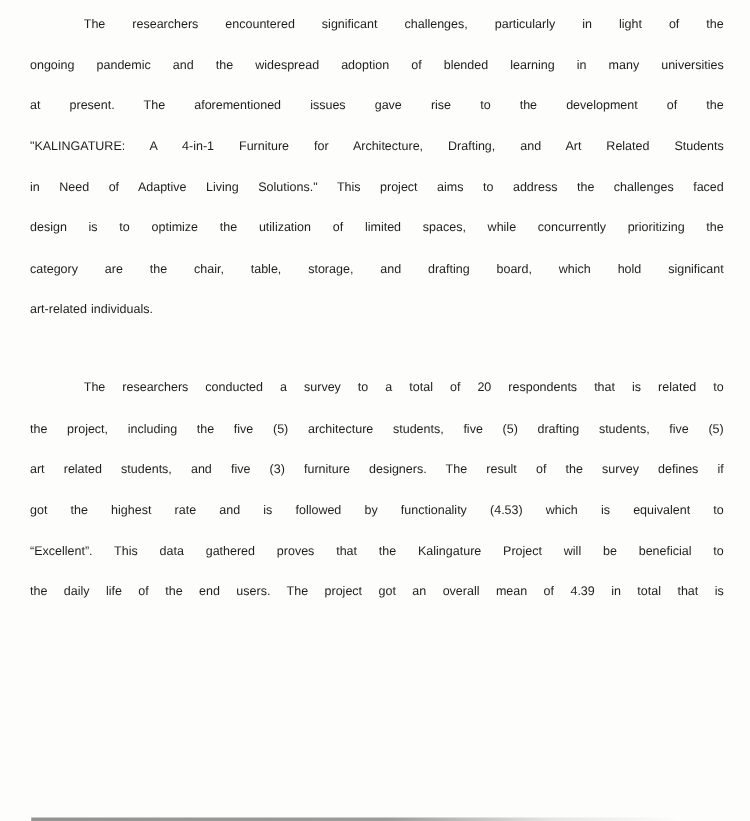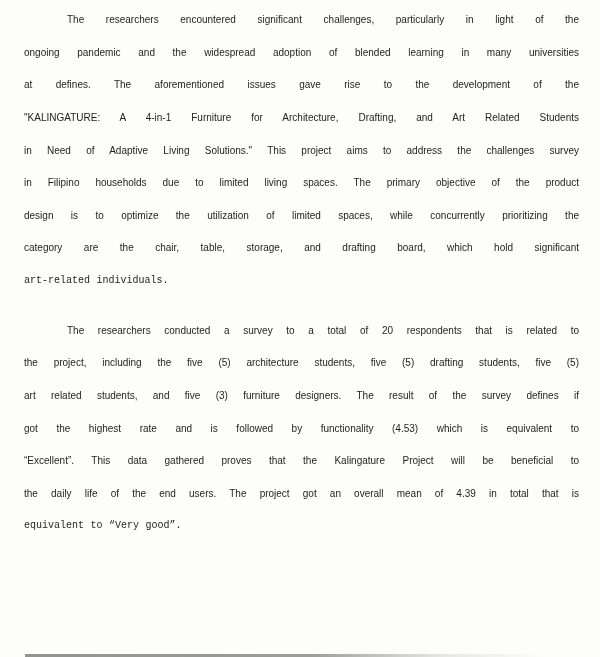--- a/index.html
+++ b/index.html
@@ -17,67 +17,64 @@
   .page {
     box-sizing: border-box;
     width: 600px;
     height: 657px;
     padding: 4px 21px 0 24px;
     color: #1e1e1e;
     font-size: 10px;
     position: relative;
   }
   .paragraph { margin: 0; }
-  .paragraph + .paragraph { margin-top: 17px; }
+  .paragraph + .paragraph { margin-top: 30px; }
   .line {
     height: 32.63px;
     line-height: 32.63px;
     text-align: justify;
     text-align-last: justify;
     overflow: visible;
     word-spacing: 0.5px;
   }
   .line.first { text-indent: 43px; }
   .line.last {
     text-align: left;
     text-align-last: left;
-    font-family: Liberation Mono, monospace;
   }
   
   .cropped-edge {
     position: absolute;
     left: 25px;
     bottom: 0;
     height: 3px;
     width: 520px;
     background: linear-gradient(to right, rgba(60,60,60,0.55) 0%, rgba(60,60,60,0.5) 55%, rgba(60,60,60,0.12) 80%, rgba(60,60,60,0) 100%);
   }
 </style>
 </head>
 <body>
 
 <div class="page">
 
   <div class="paragraph">
     <div class="line first">The researchers encountered significant challenges, particularly in light of the</div>
     <div class="line">ongoing pandemic and the widespread adoption of blended learning in many universities</div>
-    <div class="line">at defines. The aforementioned issues gave rise to the development of the</div>
+    <div class="line">at present. The aforementioned issues gave rise to the development of the</div>
     <div class="line">"KALINGATURE: A 4-in-1 Furniture for Architecture, Drafting, and Art Related Students</div>
-    <div class="line">in Need of Adaptive Living Solutions." This project aims to address the challenges survey</div>
-    <div class="line">in Filipino households due to limited living spaces. The primary objective of the product</div>
+    <div class="line">in Need of Adaptive Living Solutions." This project aims to address the challenges faced</div>
     <div class="line">design is to optimize the utilization of limited spaces, while concurrently prioritizing the</div>
     <div class="line">category are the chair, table, storage, and drafting board, which hold significant</div>
     <div class="line last">art-related individuals.</div>
   </div>
 
   <div class="paragraph">
     <div class="line first">The researchers conducted a survey to a total of 20 respondents that is related to</div>
     <div class="line">the project, including the five (5) architecture students, five (5) drafting students, five (5)</div>
     <div class="line">art related students, and five (3) furniture designers. The result of the survey defines if</div>
     <div class="line">got the highest rate and is followed by functionality (4.53) which is equivalent to</div>
     <div class="line">“Excellent”. This data gathered proves that the Kalingature Project will be beneficial to</div>
     <div class="line">the daily life of the end users. The project got an overall mean of 4.39 in total that is</div>
-    <div class="line last">equivalent to “Very good”.</div>
   </div>
 
   <div class="cropped-edge"></div>
 
 </div>
 
 </body></html>

